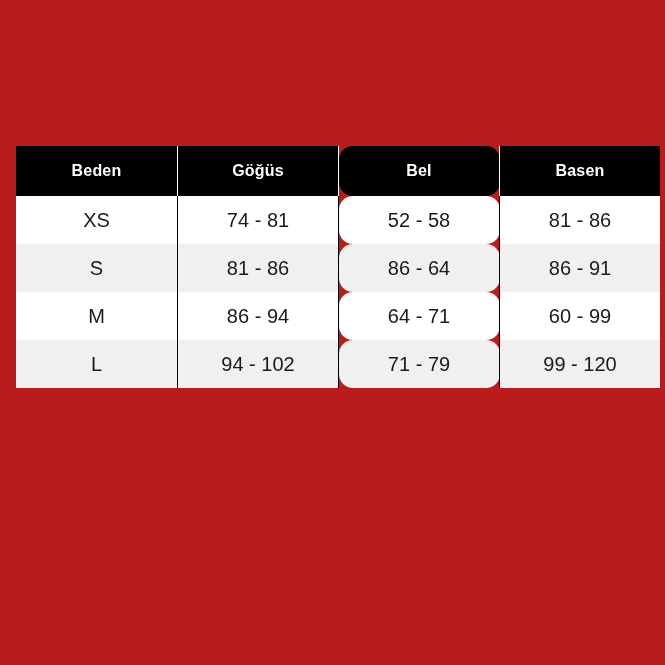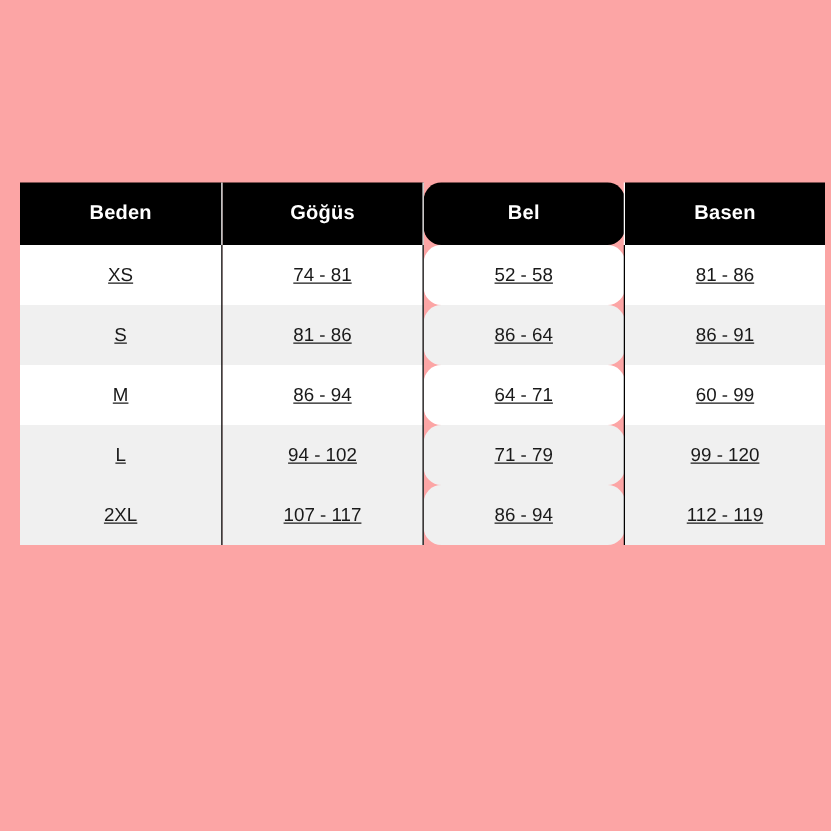--- a/index.html
+++ b/index.html
@@ -10,21 +10,21 @@
     width: 665px;
     height: 665px;
     background: #ffffff;
     font-family: "Liberation Sans", sans-serif;
     overflow: hidden;
   }
   .page {
     position: relative;
     width: 665px;
     height: 665px;
-    background: #fca5a5;
+    background: #b91c1c;
   }
   .table-wrap {
     position: absolute;
     left: 16px;
     top: 146px;
     width: 633px;
   }
   table.size-table {
     border-collapse: collapse;
     width: 633px;
@@ -43,25 +43,24 @@
   table.size-table thead th {
     background: #000000;
     color: #ffffff;
     font-size: 16px;
     font-weight: bold;
     height: 48px;
     letter-spacing: 0.2px;
   }
   table.size-table tbody td {
     color: #1a1a1a;
-    font-size: 15px;
+    font-size: 20px;
     font-weight: normal;
     height: 46px;
     border-right: 1px solid #000000;
-    text-decoration: underline;
   }
   table.size-table tbody td:last-child {
     border-right: none;
   }
   tbody tr.row-white td {
     background: #ffffff;
   }
   tbody tr.row-grey td {
     background: #f0f0f0;
   }
@@ -102,22 +101,16 @@
           <td class="col-1">86 - 94</td>
           <td class="col-2">64 - 71</td>
           <td class="col-3">60 - 99</td>
         </tr>
         <tr class="row-grey">
           <td class="col-0">L</td>
           <td class="col-1">94 - 102</td>
           <td class="col-2">71 - 79</td>
           <td class="col-3">99 - 120</td>
         </tr>
-        <tr class="row-grey">
-          <td class="col-0">2XL</td>
-          <td class="col-1">107 - 117</td>
-          <td class="col-2">86 - 94</td>
-          <td class="col-3">112 - 119</td>
-        </tr>
       </tbody>
     </table>
   </div>
 </div>
 
 </body></html>

